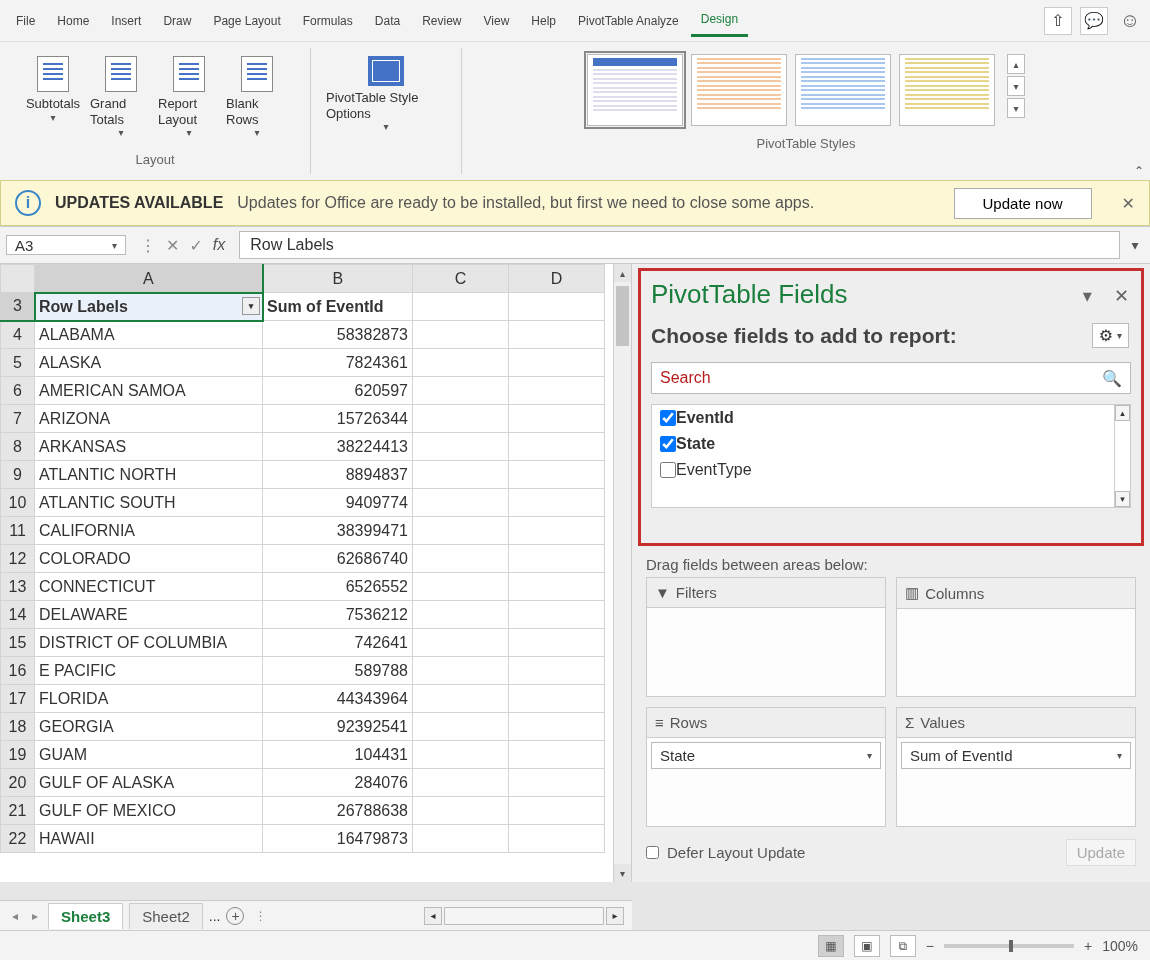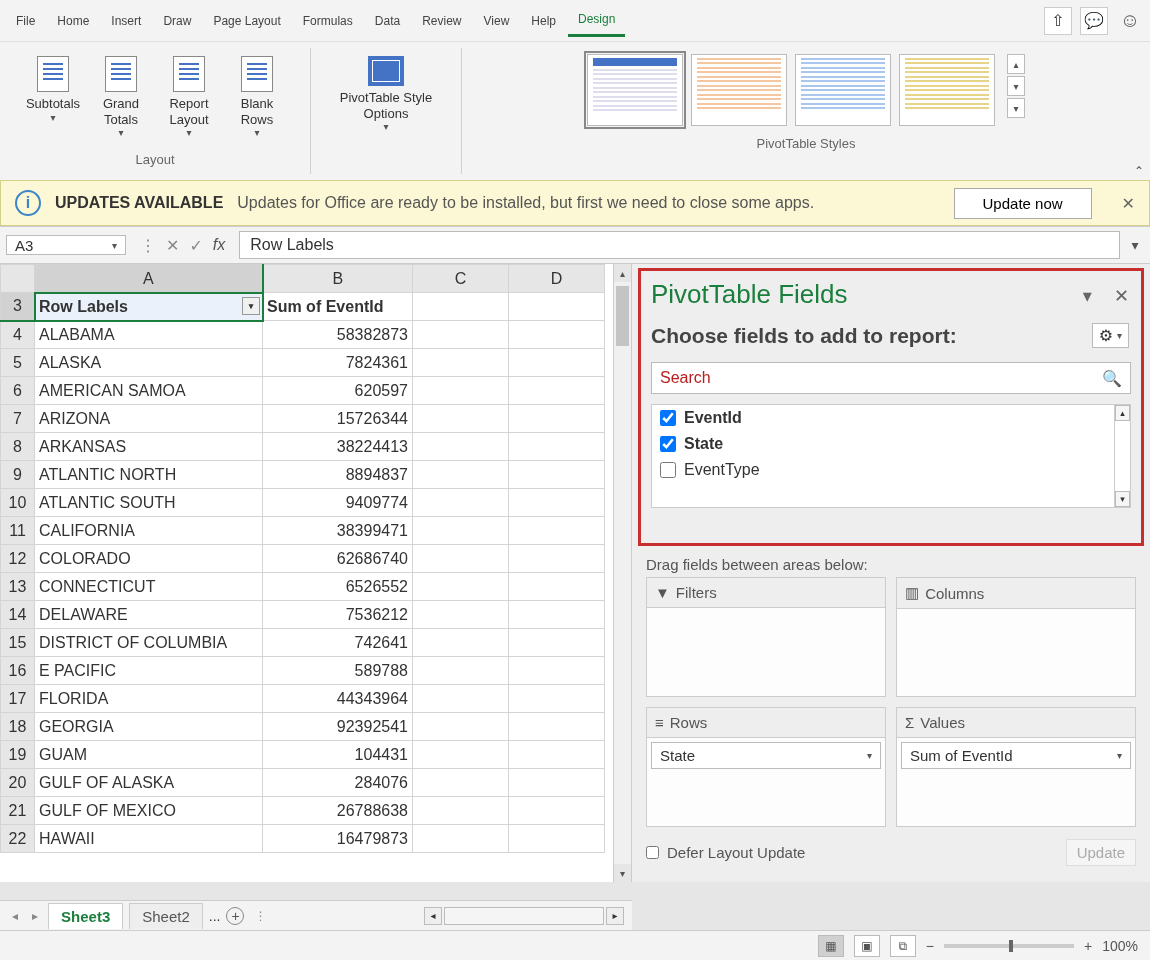--- a/index.html
+++ b/index.html
@@ -12,21 +12,21 @@
   .top-icons { margin-left: auto; display: flex; gap: 8px; align-items: center; }
   .top-icon-box { width: 28px; height: 28px; border: 1px solid #ccc; display: flex; align-items: center; justify-content: center; background: #fff; font-size: 16px; }
   .smiley { width:28px; height:28px; display:flex; align-items:center; justify-content:center; font-size:20px; color:#555; }
 
   
   .ribbon { height: 138px; background: #f3f3f3; display: flex; position: relative; }
   .ribbon-group { display: flex; flex-direction: column; align-items: center; padding: 4px 8px; position: relative; }
   .ribbon-sep { width: 1px; background: #d0d0d0; margin: 6px 0; }
   .group-label { font-size: 13px; color: #666; text-align: center; padding-bottom: 4px; }
   .layout-buttons { display: flex; gap: 6px; padding-top: 6px; height: 106px; }
-  .big-btn { display: flex; flex-direction: column; align-items: center; width: 62px; padding-top: 4px; font-size: 13px; color: #333; text-align: center; line-height: 1.2; }
+  .big-btn { display: flex; flex-direction: column; align-items: center; width: 62px; padding-top: 4px; font-size: 13px; color: #333; text-align: left; line-height: 1.2; }
   .big-btn .icon-rect { width: 32px; height: 36px; border: 1px solid #888; background: #fff; margin-bottom: 4px; position: relative; }
   .subtotals-icon::before, .grand-icon::before, .report-icon::before, .blank-icon::before { content: ""; position: absolute; left: 5px; right: 5px; top: 6px; height: 2px; background: #4472c4; box-shadow: 0 5px 0 #4472c4, 0 10px 0 #4472c4, 0 15px 0 #4472c4; }
   .pt-opt-icon { width: 36px; height: 30px; background: #4472c4; margin-bottom: 4px; position: relative; }
   .pt-opt-icon::before { content:""; position:absolute; inset:4px; border:1px solid #fff; }
   .dd { font-size: 10px; color: #555; }
 
   .styles-area { flex: 1; display: flex; flex-direction: column; }
   .style-thumbs { display: flex; gap: 8px; padding: 8px 10px 4px 10px; height: 90px; align-items: flex-start; }
   .thumb { width: 96px; height: 72px; border: 1px solid #bbb; background: #fff; position: relative; }
   .thumb.sel { outline: 2px solid #888; outline-offset: 1px; }
@@ -82,21 +82,21 @@
 
   
   .pivot-pane { flex:1; background: #eee; padding: 0; position:relative; }
   .pivot-box { border: 3px solid #c72e2e; margin: 4px 6px 0 6px; padding: 8px 10px 6px 10px; background: #eee; height: 278px; position:relative; }
   .pv-title { font-size: 26px; color: #1a7f3c; font-weight: 400; }
   .pv-title-icons { position:absolute; right:12px; top:14px; display:flex; gap:22px; color:#666; font-size:18px; }
   .pv-sub { font-size: 21px; color: #444; margin-top: 14px; font-weight: bold; }
   .gear { position:absolute; right:12px; top:52px; border:1px solid #bbb; background:#fff; padding:2px 6px; display:flex; align-items:center; gap:4px; font-size:16px; }
   .pv-search { margin-top: 14px; height: 32px; border: 1px solid #bbb; background: #fff; display:flex; align-items:center; padding: 0 8px; color:#b91c1c; font-size:16px; justify-content: space-between; }
   .pv-fields { margin-top: 10px; background:#fff; border:1px solid #ccc; height:104px; overflow:hidden; position:relative; }
-  .pv-field { display:flex; align-items:center; gap:8px; padding: 4px 8px; font-size:16px; }
+  .pv-field { display:flex; align-items:center; padding: 4px 8px; font-size:16px; }
   .pv-field input { width:16px; height:16px; }
   .pv-field.bold { font-weight:600; }
   .pv-fields .mini-scroll { position:absolute; right:0; top:0; width:16px; height:100%; border-left:1px solid #ccc; }
   .pv-fields .mini-scroll div { height:16px; border:1px solid #bbb; background:#f5f5f5; display:flex; align-items:center; justify-content:center; font-size:9px; }
   .pv-fields .mini-scroll .down { position:absolute; bottom:0; left:0; right:0; }
 
   .drag-label { font-size: 15px; color: #555; padding: 10px 14px 4px 14px; }
   .areas { display: grid; grid-template-columns: 1fr 1fr; grid-template-rows: 120px 120px; gap: 10px; padding: 0 14px; }
   .area { border: 1px solid #ccc; background: #fdfdfd; display:flex; flex-direction:column; }
   .area-hdr { background:#eee; padding:6px 8px; font-size:15px; color:#555; display:flex; align-items:center; gap:6px; border-bottom:1px solid #ccc; }
@@ -129,20 +129,21 @@
   <div class="tab">File</div>
   <div class="tab">Home</div>
   <div class="tab">Insert</div>
   <div class="tab">Draw</div>
   <div class="tab">Page Layout</div>
   <div class="tab">Formulas</div>
   <div class="tab">Data</div>
   <div class="tab">Review</div>
   <div class="tab">View</div>
   <div class="tab">Help</div>
+  <div class="tab">PivotTable Analyze</div>
   <div class="tab active">Design</div>
   <div class="top-icons">
     <div class="top-icon-box">⇧</div>
     <div class="top-icon-box">💬</div>
     <div class="smiley">☺</div>
   </div>
 </div>
 
 <div class="ribbon">
   <div class="ribbon-group" style="width:310px;">

